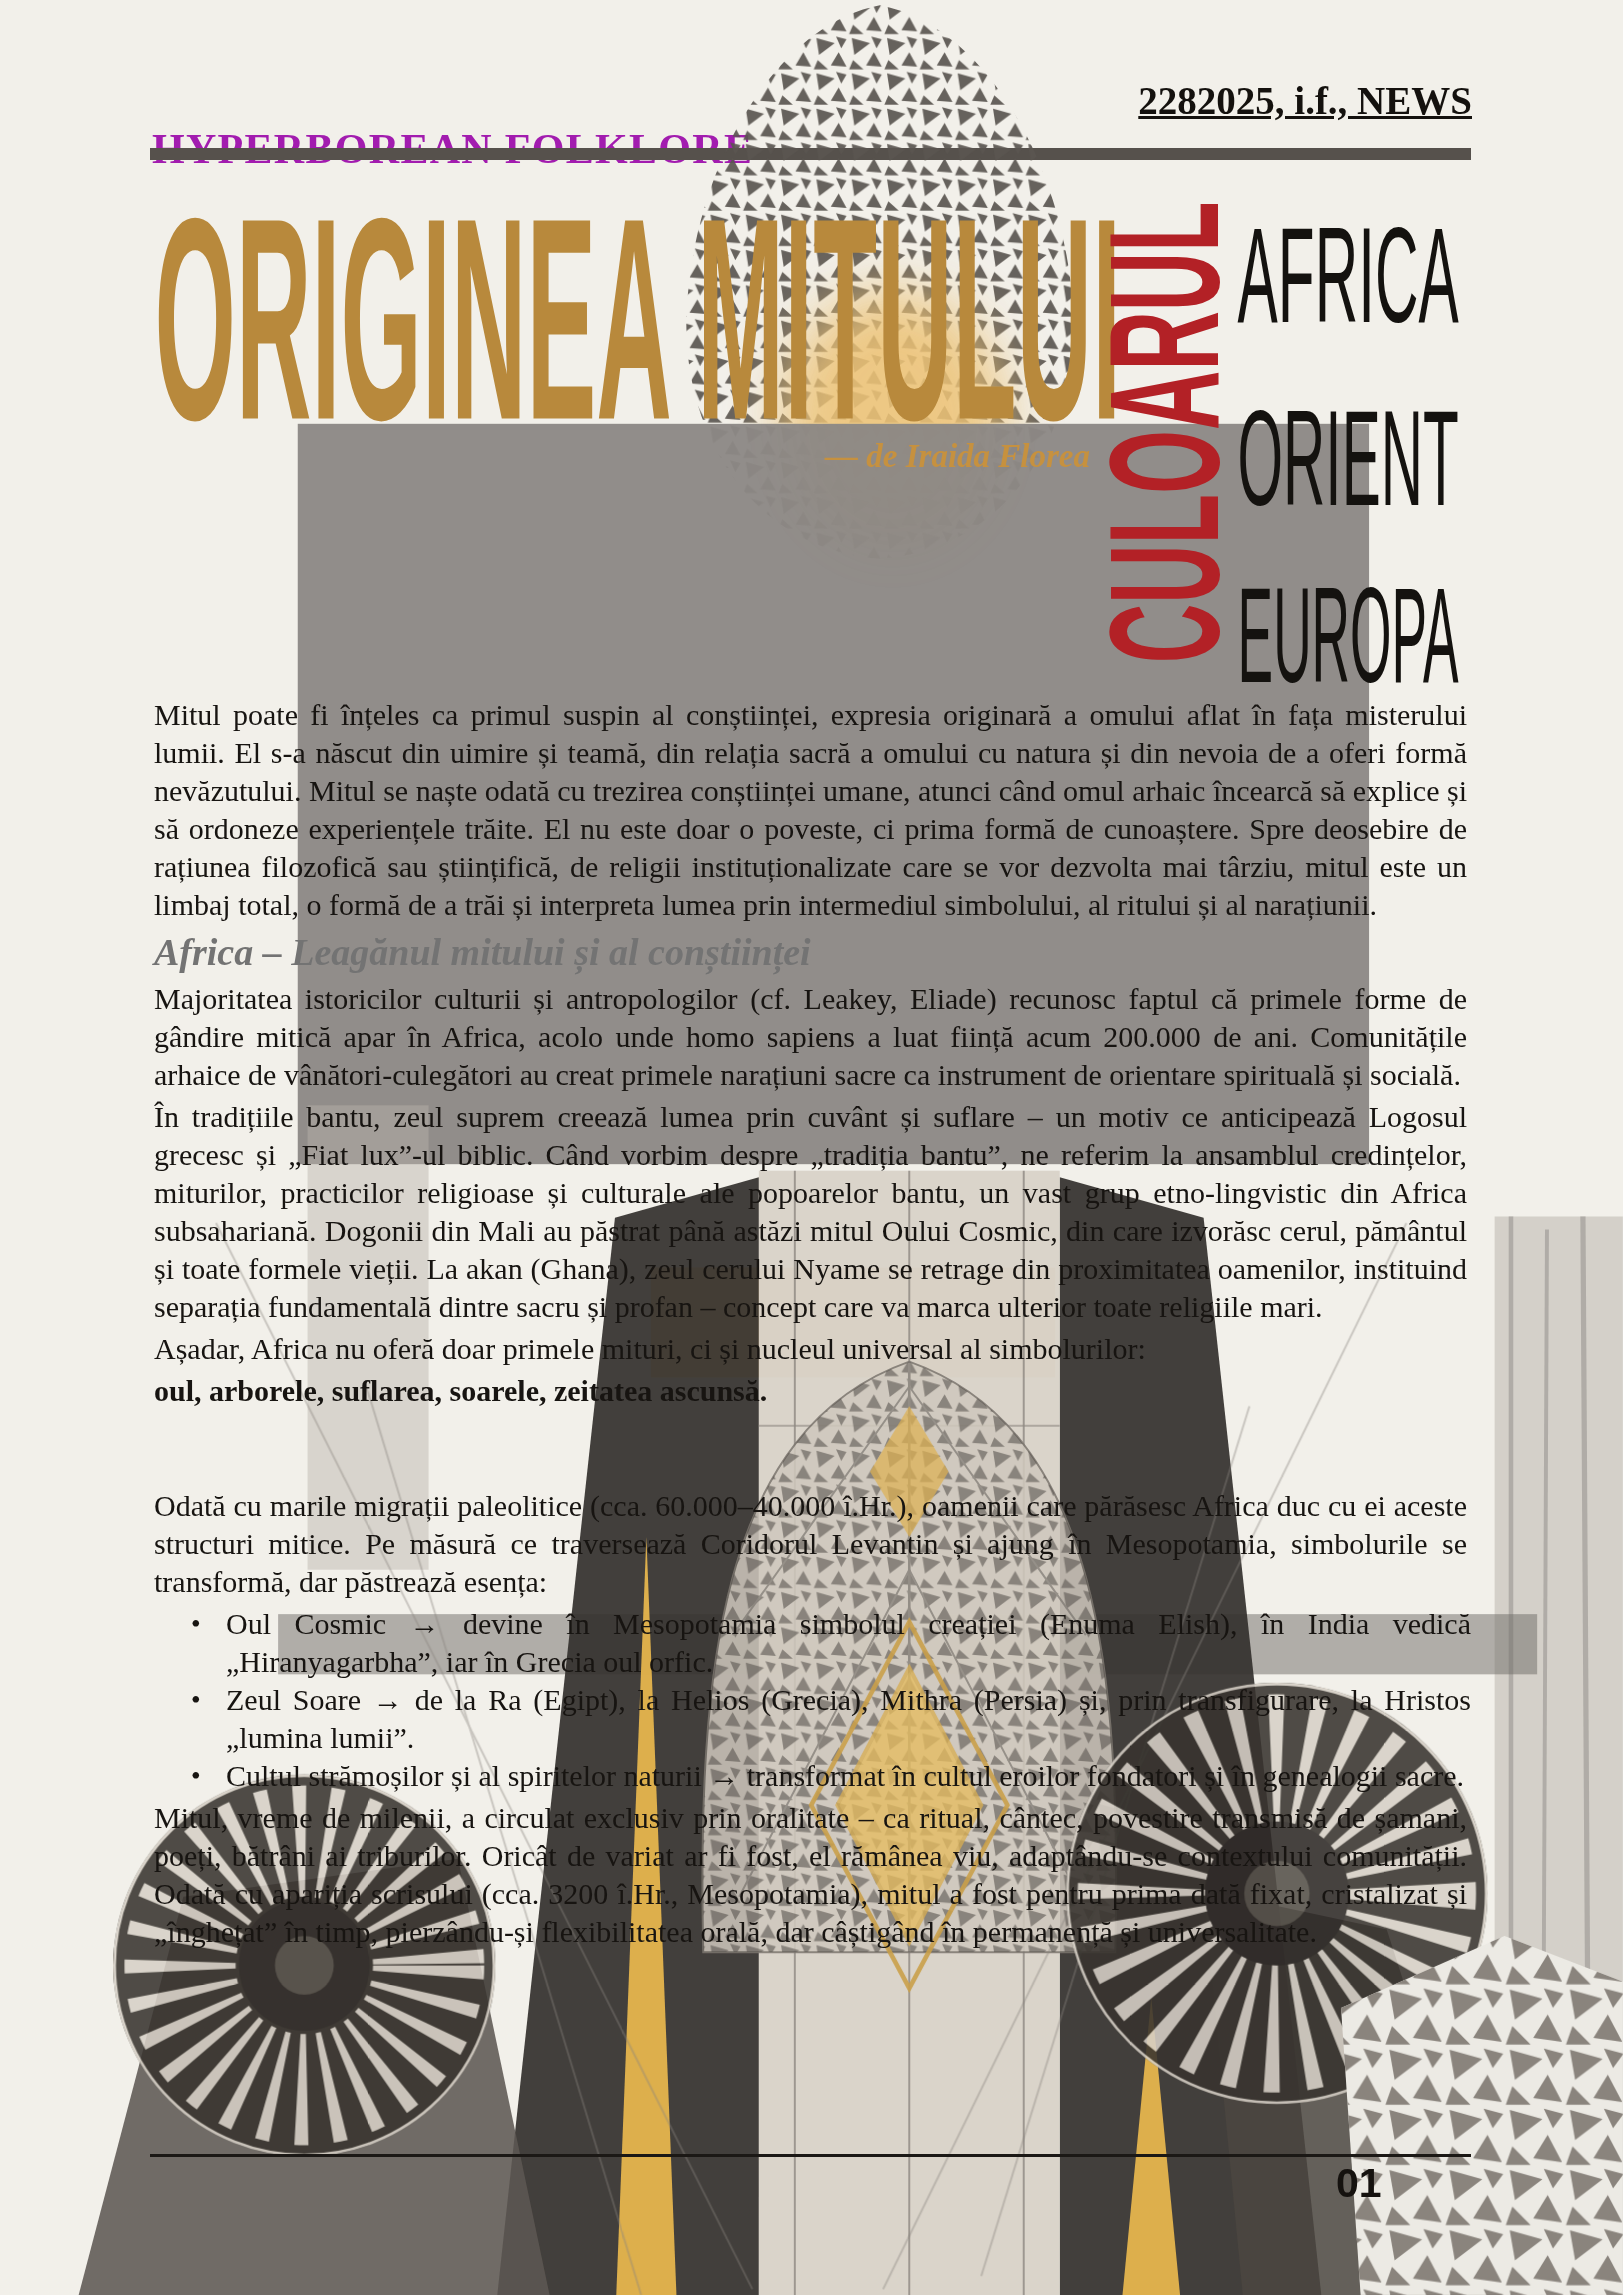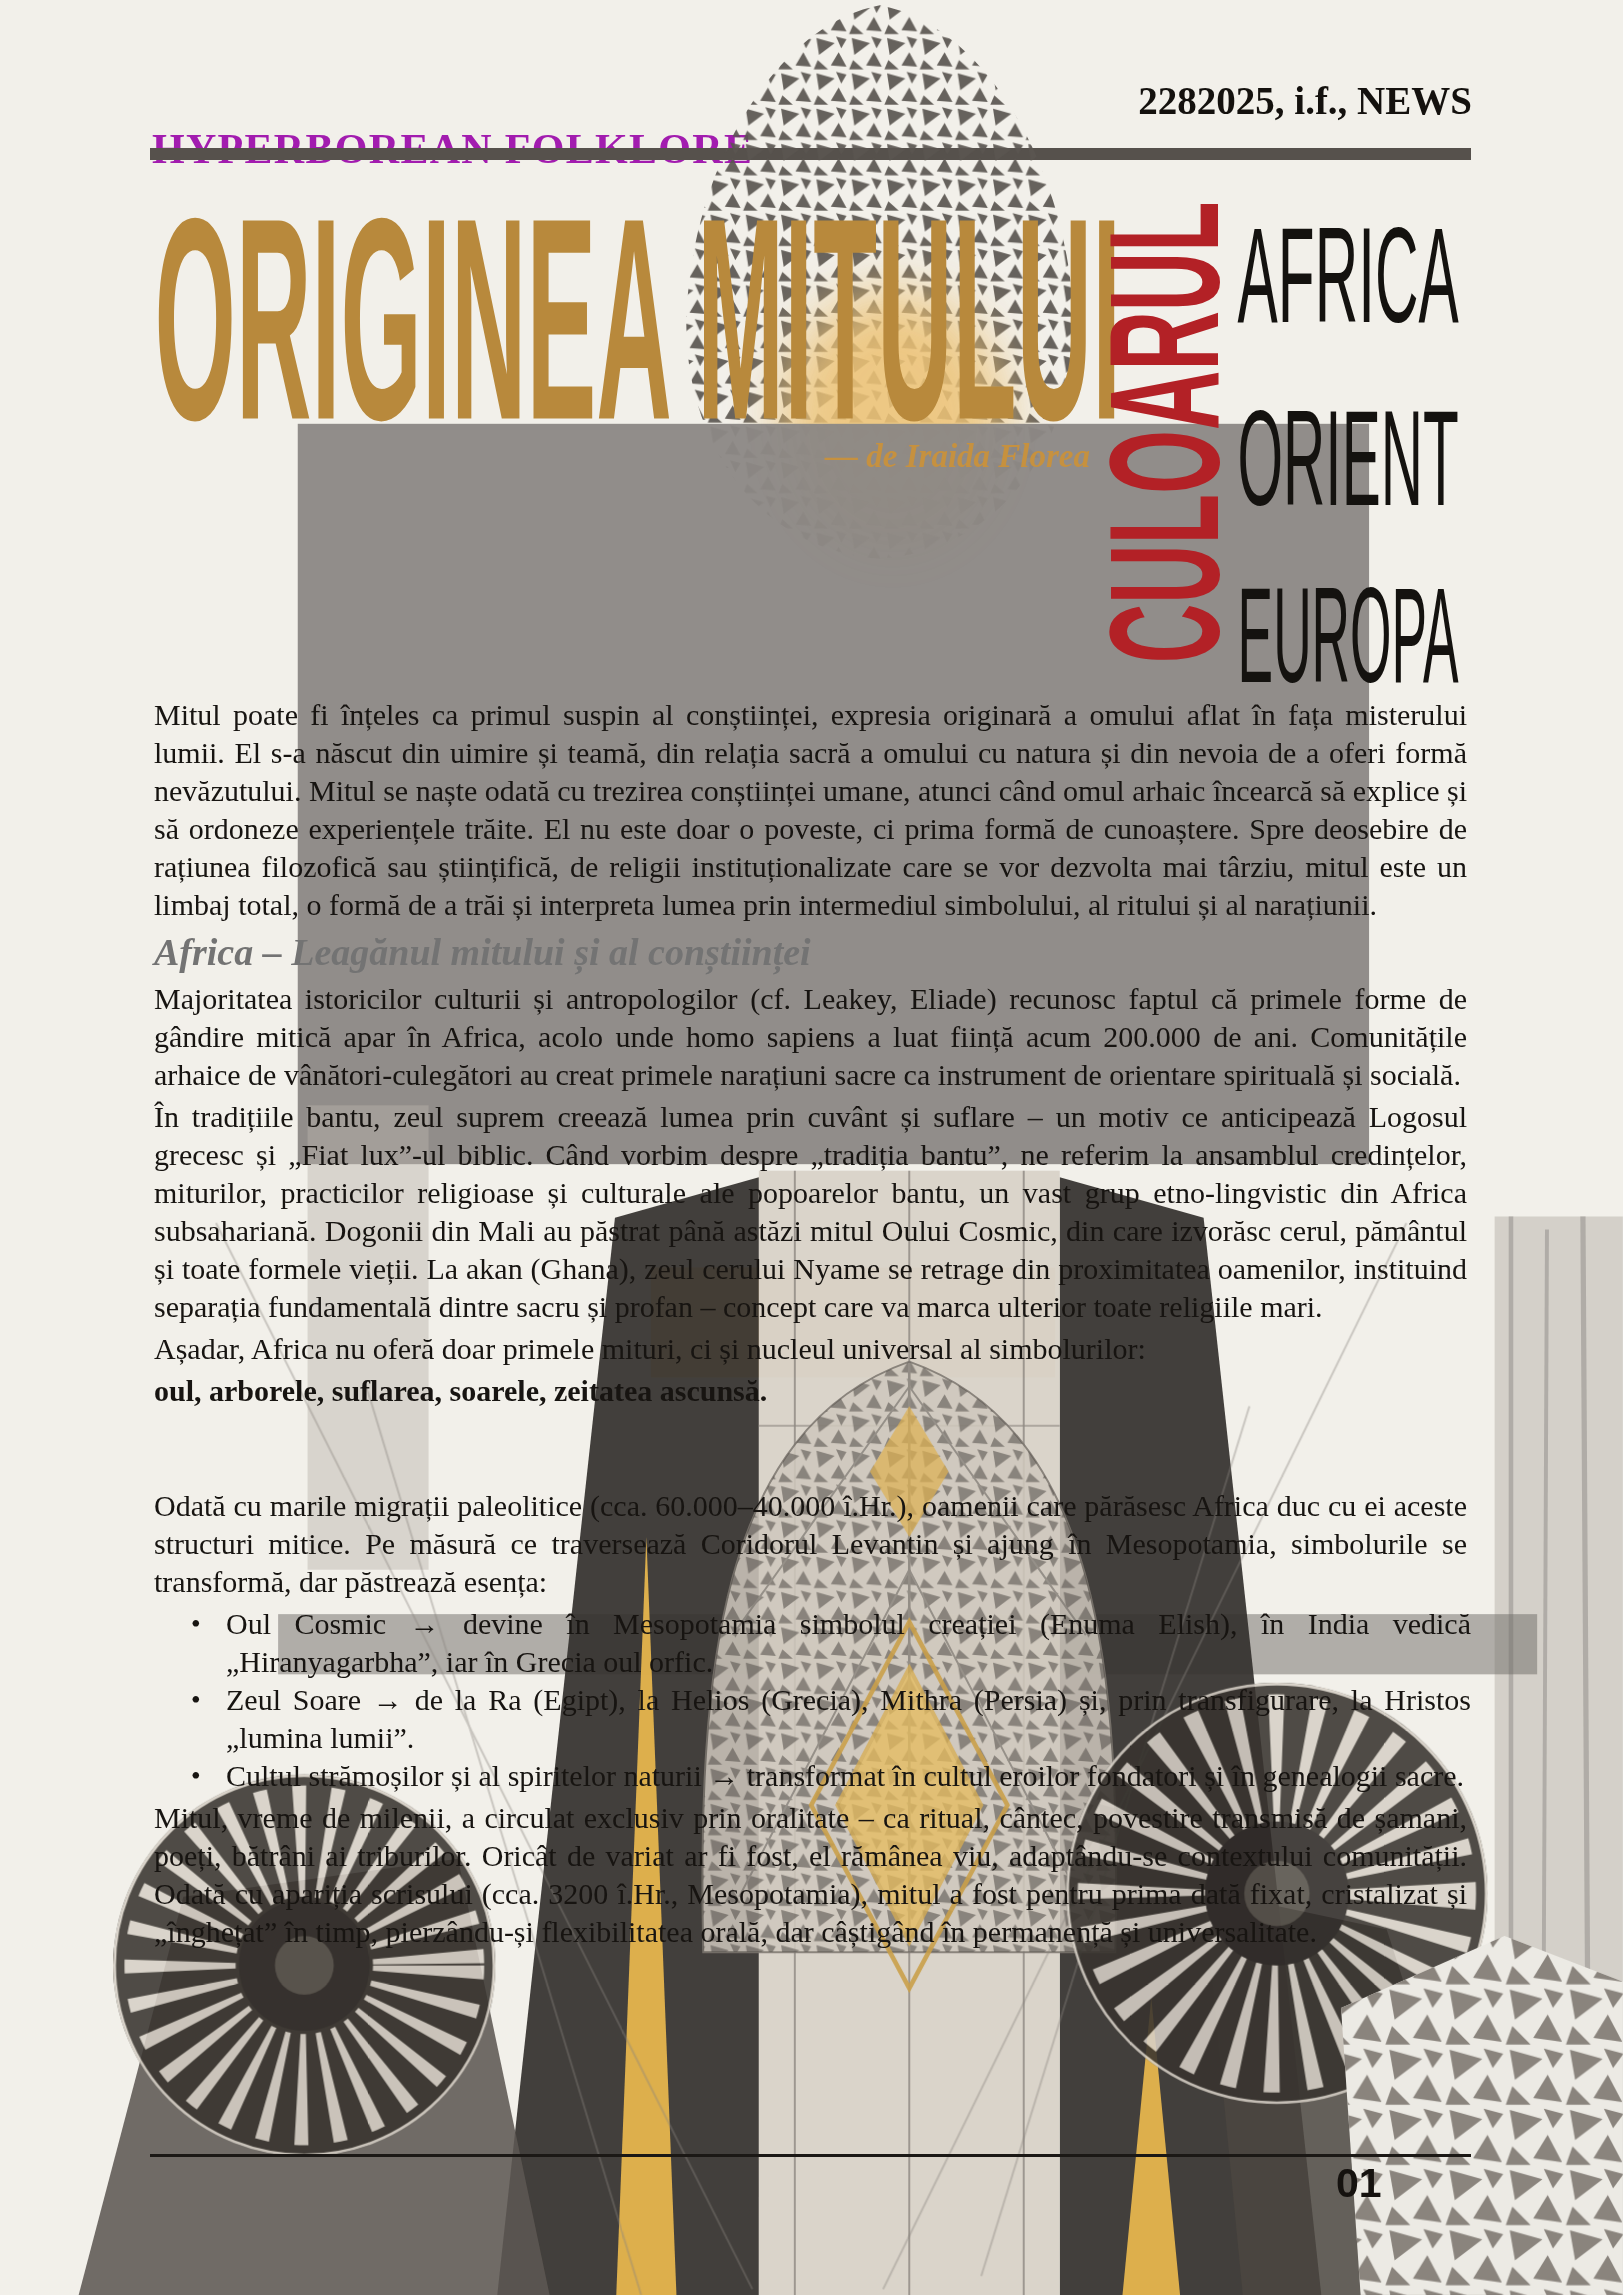--- a/index.html
+++ b/index.html
@@ -4,21 +4,21 @@
 <style>
   html,body{margin:0;padding:0;}
   body{width:1623px;height:2295px;position:relative;background:#f2f0ea;
        font-family:"Liberation Serif",serif;}
   .page{position:absolute;inset:0;overflow:hidden;}
 
   
   .brand{position:absolute;left:152px;top:80px;font:bold 42px/1 "Liberation Serif",serif;
          letter-spacing:1.3px;color:#a21caf;margin-top:48px;}
   .issue{position:absolute;left:949px;top:81px;width:523px;text-align:right;
-         font:bold 39px/1 "Liberation Serif",serif;color:#14110e;}
+         font:bold 39px/1 "Liberation Serif",serif;color:#14110e;text-decoration:underline;}
   .header-bar{position:absolute;left:150px;top:148px;width:1321px;height:11.8px;background:#56514c;}
 
   
   svg.collage{position:absolute;left:0;top:0;z-index:1;pointer-events:none;}
   .eggBlend{mix-blend-mode:multiply;}
 
   
   svg.masthead{position:absolute;left:0;top:0;z-index:3;pointer-events:none;}
   .byline{position:absolute;left:720px;top:440px;width:370px;z-index:3;text-align:right;
           font:bold italic 33px/1 "Liberation Serif",serif;color:#c6913f;}

